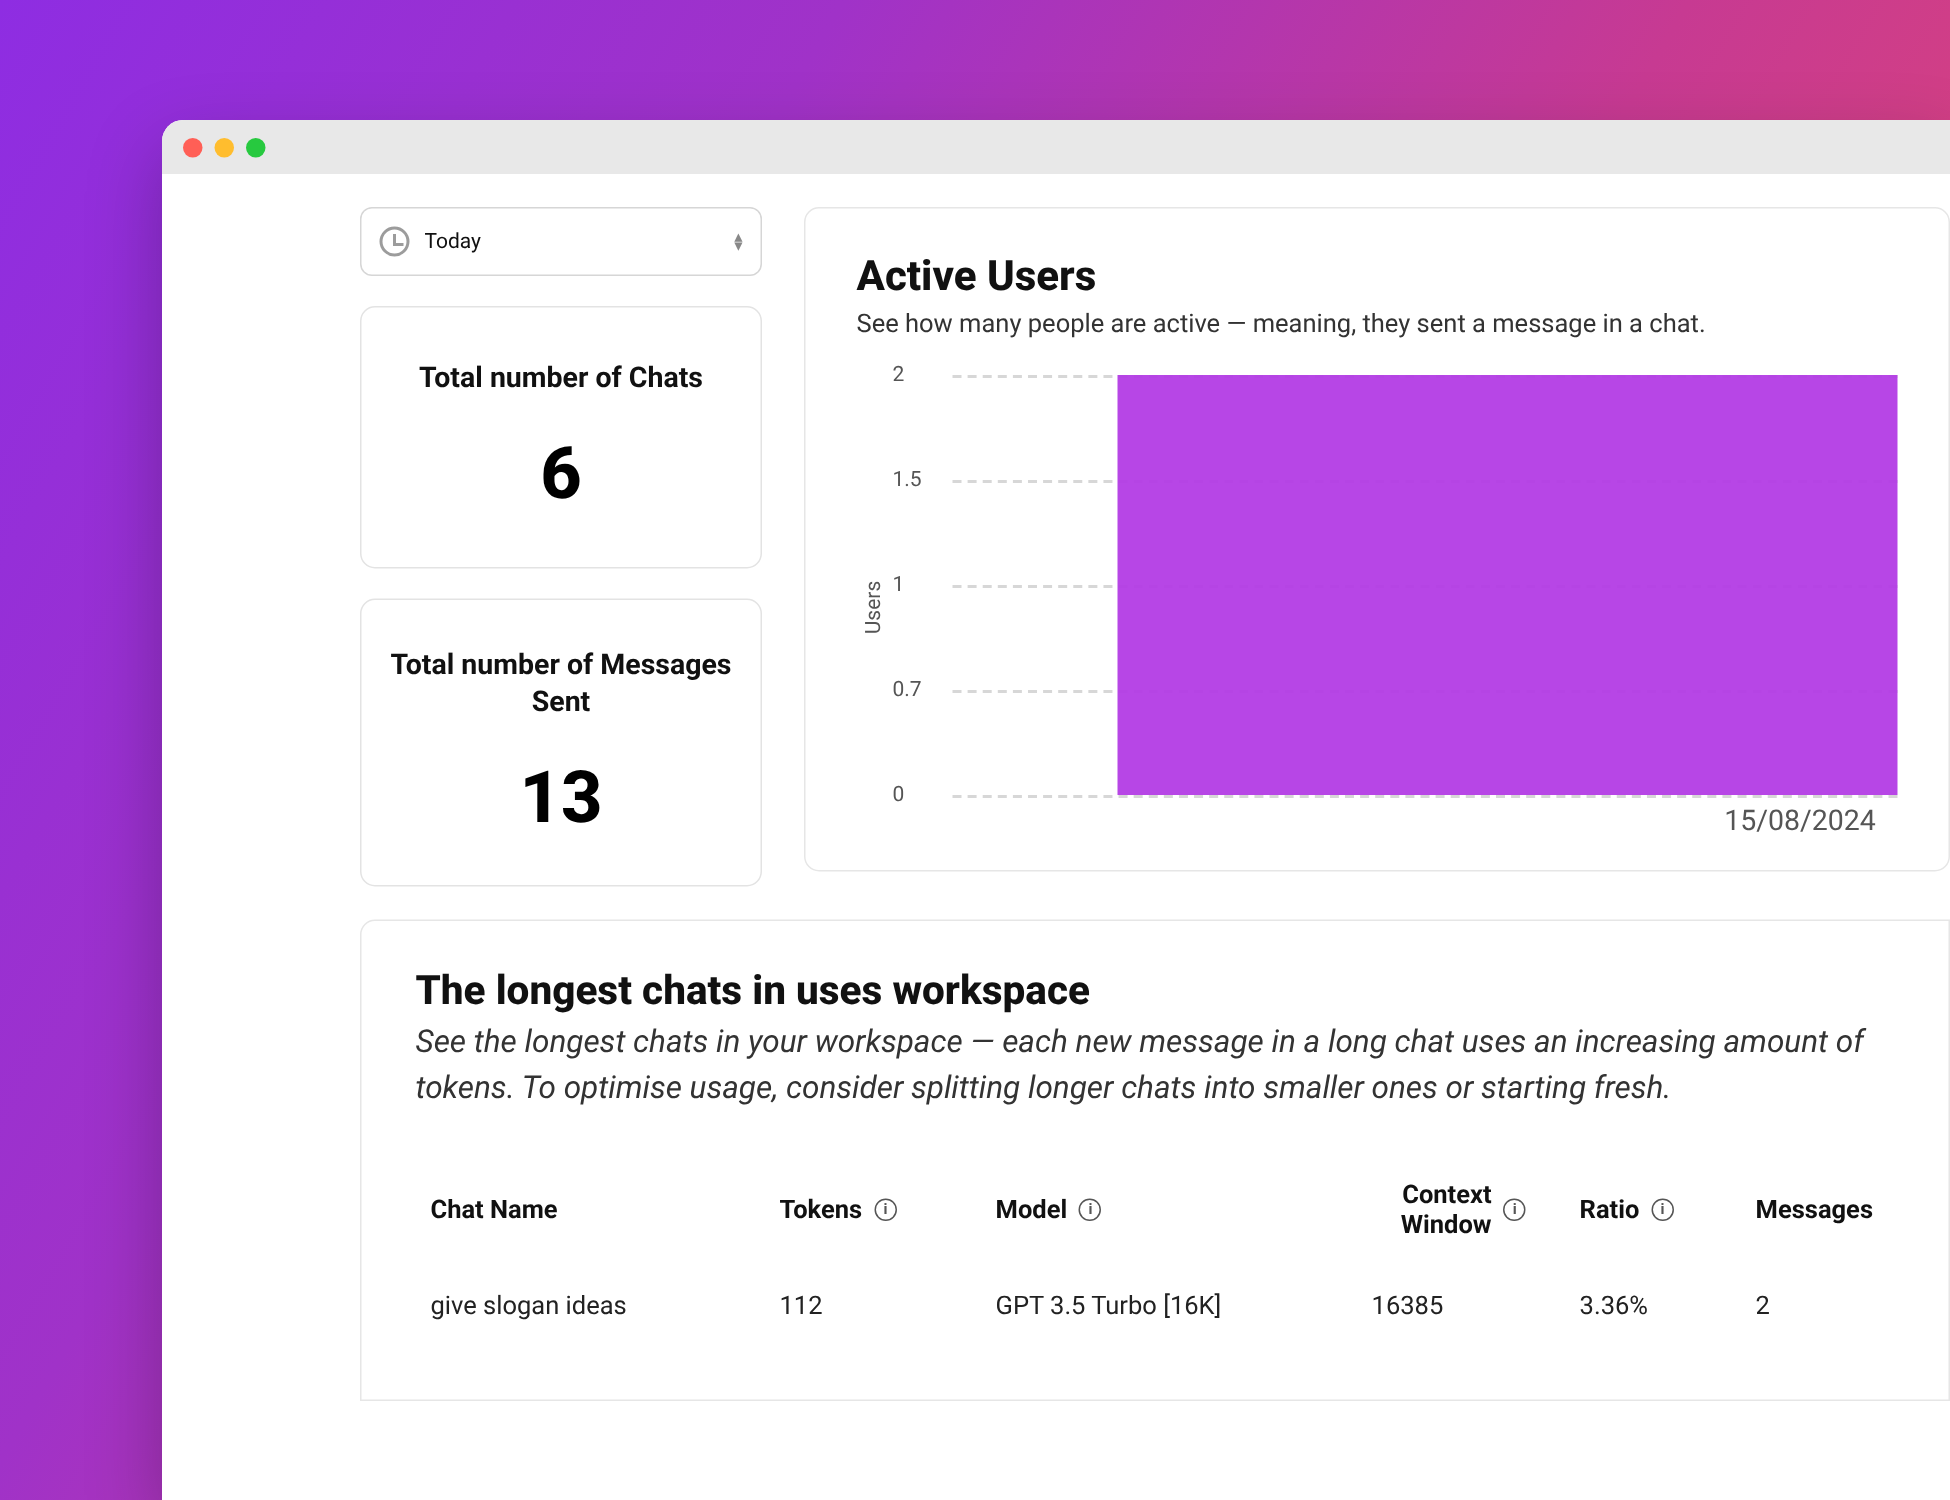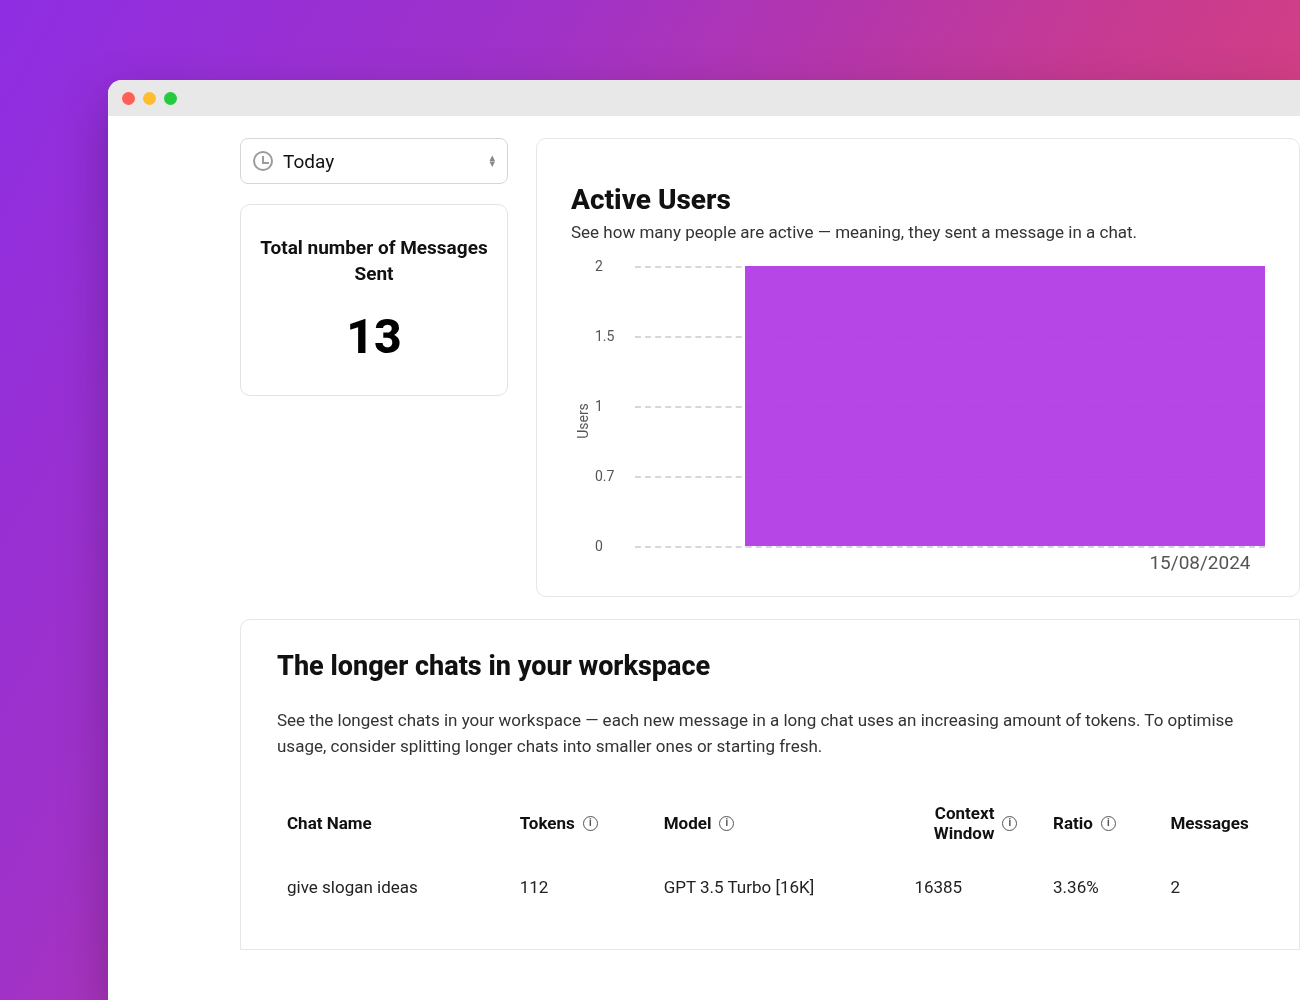--- a/index.html
+++ b/index.html
@@ -23,47 +23,47 @@
   .dot.yellow { background: #ffbd2e; }
   .dot.green { background: #27c93f; }
   .content { display: flex; padding: 22px 0 0 132px; gap: 28px; }
   .leftcol { width: 268px; display: flex; flex-direction: column; gap: 20px; }
   .time-select {
     border: 1px solid #d6d6d6; border-radius: 8px; height: 46px;
     display: flex; align-items: center; padding: 0 12px; gap: 10px; position: relative; cursor: pointer;
   }
   .time-select .icon { width: 20px; height: 20px; border: 2px solid #9c9c9c; border-radius: 50%; position: relative; }
   .time-select .icon::after { content: ""; position: absolute; width: 5px; height: 6px; border-left: 2px solid #9c9c9c; border-bottom: 2px solid #9c9c9c; top: 3px; left: 7px; }
-  .time-select .label { font-size: 19px; color: #111; }
+  .time-select .label { font-size: 14px; color: #111; }
   .time-select .chevrons { position: absolute; right: 12px; font-size: 11px; color: #888; line-height: 6px; }
   .stat-card {
     border: 1px solid #e3e3e3; border-radius: 10px; padding: 34px 18px; text-align: center;
   }
   .stat-card .title { font-size: 19px; font-weight: 700; color: #111; line-height: 1.35; }
   .stat-card .value { font-size: 48px; font-weight: 800; margin-top: 22px; color: #000; }
   .rightcol { flex: 1; min-width: 0; }
   .panel {
-    border: 1px solid #e6e6e6; border-radius: 10px; padding: 44px 34px 20px 34px;
+    border: 1px solid #e6e6e6; border-radius: 10px; padding: 28px 34px 20px 34px;
     background: #fff;
   }
   .panel h2 { font-size: 28px; font-weight: 800; color: #111; }
   .panel .sub { font-size: 17px; color: #333; margin-top: 6px; }
   .chart-wrap { position: relative; margin-top: 24px; height: 310px; }
   .ylabel { position: absolute; left: -6px; top: 50%; transform: translateY(-50%) rotate(-90deg); font-size: 14px; color: #555; }
   .chart-area { position: absolute; left: 44px; right: 0; top: 0; bottom: 30px; }
   .ytick { position: absolute; left: -20px; font-size: 14px; color: #555; transform: translateY(-50%); }
   .gridline { position: absolute; left: 20px; right: 0; border-top: 2px dashed #d7d7d7; }
   .bar { position: absolute; background: #b33ce5; opacity: 0.95; }
   .xtick { position: absolute; bottom: 0; font-size: 19px; color: #555; transform: translateX(-50%); }
   .section2 {
     margin: 22px 0 0 132px; border: 1px solid #e6e6e6; border-radius: 10px 0 0 0;
     padding: 30px 36px; background: #fff;
   }
   .section2 h2 { font-size: 27px; font-weight: 800; color: #111; }
-  .section2 .sub { font-size: 17px; color: #333; margin-top: 26px; line-height: 1.5; }
+  .section2 .sub { font-size: 21px; color: #333; margin-top: 4px; line-height: 1.5; font-style: italic; }
   .tbl { width: 100%; margin-top: 32px; border-collapse: collapse; }
   .tbl th { text-align: right; font-size: 17px; font-weight: 700; color: #111; padding: 12px 8px; vertical-align: middle; }
   .tbl td { font-size: 17px; color: #222; padding: 22px 8px; }
   .th-inner { display: flex; align-items: center; gap: 8px; }
   .info-ic { width: 15px; height: 15px; border: 1.6px solid #555; border-radius: 50%; display: inline-flex; align-items: center; justify-content: center; font-size: 10px; color: #555; font-weight: 700; line-height: 1; cursor: pointer; }
   .col-chat { width: 220px; padding-left: 10px !important; }
   .col-tokens { width: 135px; }
   .col-model { width: 235px; }
   .col-ctx { width: 130px; }
   .col-ratio { width: 110px; }
@@ -83,20 +83,24 @@
 
   <div class="content">
     <div class="leftcol">
 
       <div class="time-select">
         <span class="icon"></span>
         <span class="label">Today</span>
         <span class="chevrons">▴<br>▾</span>
       </div>
 
+      <div class="stat-card">
+        <div class="title">Total number of Chats</div>
+        <div class="value">6</div>
+      </div>
 
       <div class="stat-card" style="padding-top:30px;padding-bottom:30px;">
         <div class="title">Total number of Messages Sent</div>
         <div class="value">13</div>
       </div>
 
     </div>
 
     <div class="rightcol">
       <div class="panel">
@@ -120,21 +124,21 @@
             </div>
           <div id="xticks" style="position: absolute; left: 44px; right: 0px; bottom: 2px; height: 20px;">
               <div class="xtick" style="left: calc(50% + 260px);">15/08/2024</div>
             </div>
         </div>
       </div>
     </div>
   </div>
 
   <div class="section2">
-    <h2>The longer chats in your workspace</h2>
+    <h2>The longest chats in uses workspace</h2>
     <div class="sub">See the longest chats in your workspace — each new message in a long chat uses an increasing amount of tokens. To optimise usage, consider splitting longer chats into smaller ones or starting fresh.</div>
 
     <table class="tbl">
       <thead>
         <tr>
           <th class="col-chat">
             <div class="th-inner">
                 <span>Chat Name</span>
               </div>
           </th>

